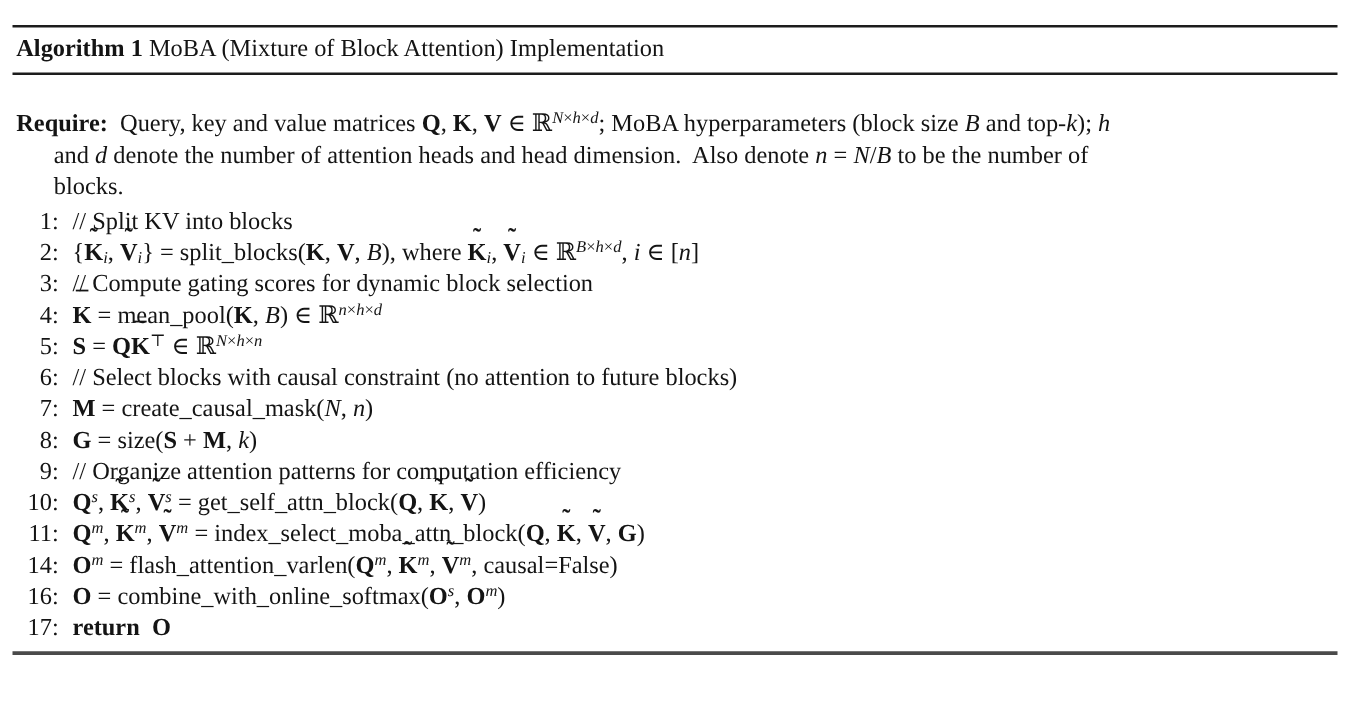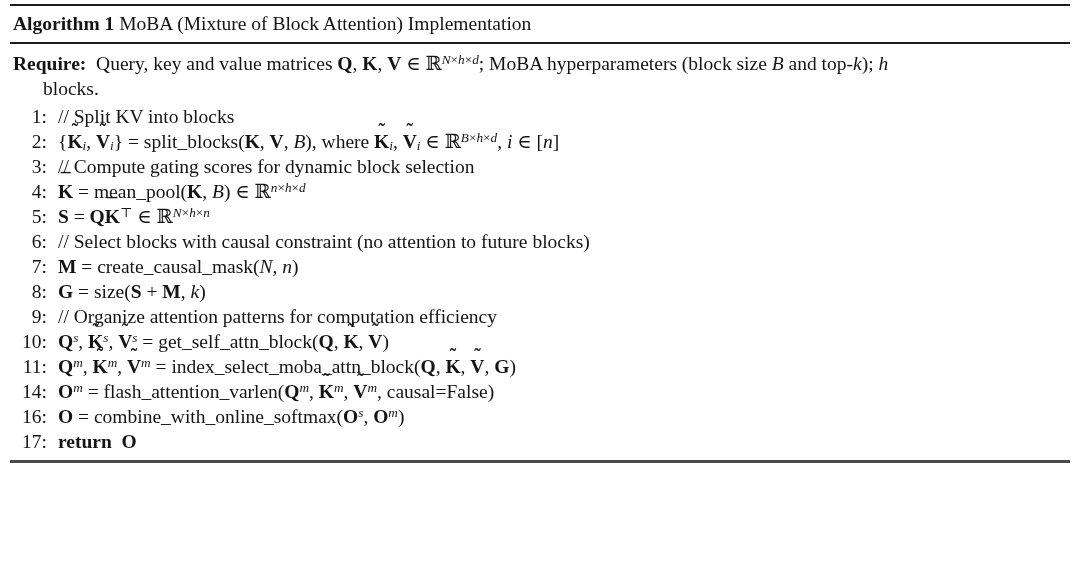--- a/index.html
+++ b/index.html
@@ -1,26 +1,26 @@
 <!DOCTYPE html>
 <html><head>
 <meta charset="utf-8">
 <style>
   html,body{margin:0;padding:0;}
   body{
     width:1080px;height:574px;background:#ffffff;overflow:hidden;
     font-family:"Liberation Serif","DejaVu Serif",serif;color:#141414;
   }
   .page{width:1080px;height:574px;}
-  .algo{padding:0 10px;}
+  .algo{padding:16px 10px;}
   .rule{width:100%;}
   .rule-top{margin-top:4px;height:2px;background:#1c1c1c;}
   .title{font-size:19.5px;line-height:24px;padding:6px 3px 6px 3px;white-space:nowrap;}
   .rule-mid{height:2px;background:#1c1c1c;}
-  .require{font-size:19.5px;line-height:25px;padding-top:7px;padding-left:3px;}
+  .require{font-size:19.5px;line-height:25px;padding-top:7px;padding-left:3px;margin-top:20px;}
   .rline{white-space:nowrap;}
   .rline.cont{padding-left:30px;}
   .lines{padding-top:3px;font-size:19.5px;}
   .line{display:flex;line-height:25px;white-space:nowrap;}
   .num{flex:0 0 37px;text-align:right;padding-right:11px;}
   .content{flex:1 1 auto;}
   .rule-bottom{margin-top:6px;height:3px;background:#4a4a4a;}
   .b{font-weight:700;}
   .i{font-style:italic;}
   .sup{font-size:0.68em;vertical-align:0.48em;line-height:0;}
@@ -38,20 +38,21 @@
 
 <div class="page">
   <div class="algo">
     <div class="rule rule-top"></div>
     <div class="title">
       <span class="b">Algorithm 1</span><span> MoBA (Mixture of Block Attention) Implementation</span>
     </div>
     <div class="rule rule-mid"></div>
     <div class="require">
         <div class="rline"><span class="b">Require:</span><span>&nbsp; Query, key and value matrices </span><span class="b">Q</span><span>, </span><span class="b">K</span><span>, </span><span class="b">V</span><span> ∈ </span><span>ℝ</span><span class="i sup">N</span><span class="sup">×</span><span class="i sup">h</span><span class="sup">×</span><span class="i sup">d</span><span>; MoBA hyperparameters (block size </span><span class="i">B</span><span> and top-</span><span class="i">k</span><span>); </span><span class="i">h</span></div>
+        <div class="rline cont"><span>and </span><span class="i">d</span><span> denote the number of attention heads and head dimension.&nbsp; Also denote </span><span class="i">n</span><span> = </span><span class="i">N</span><span>/</span><span class="i">B</span><span> to be the number of</span></div>
         <div class="rline cont"><span>blocks.</span></div>
       </div>
     <div class="lines">
         <div class="line">
           <span class="num">1:</span>
           <span class="content"><span>// Split KV into blocks</span></span>
         </div>
         <div class="line">
           <span class="num">2:</span>
           <span class="content"><span>{</span><span class="b acc" data-acc="˜">K</span><span class="i sub">i</span><span>, </span><span class="b acc" data-acc="˜">V</span><span class="i sub">i</span><span>} = split_blocks(</span><span class="b">K</span><span>, </span><span class="b">V</span><span>, </span><span class="i">B</span><span>), where </span><span class="b acc" data-acc="˜">K</span><span class="i sub">i</span><span>, </span><span class="b acc" data-acc="˜">V</span><span class="i sub">i</span><span> ∈ ℝ</span><span class="i sup">B</span><span class="sup">×</span><span class="i sup">h</span><span class="sup">×</span><span class="i sup">d</span><span>, </span><span class="i">i</span><span> ∈ [</span><span class="i">n</span><span>]</span></span>

